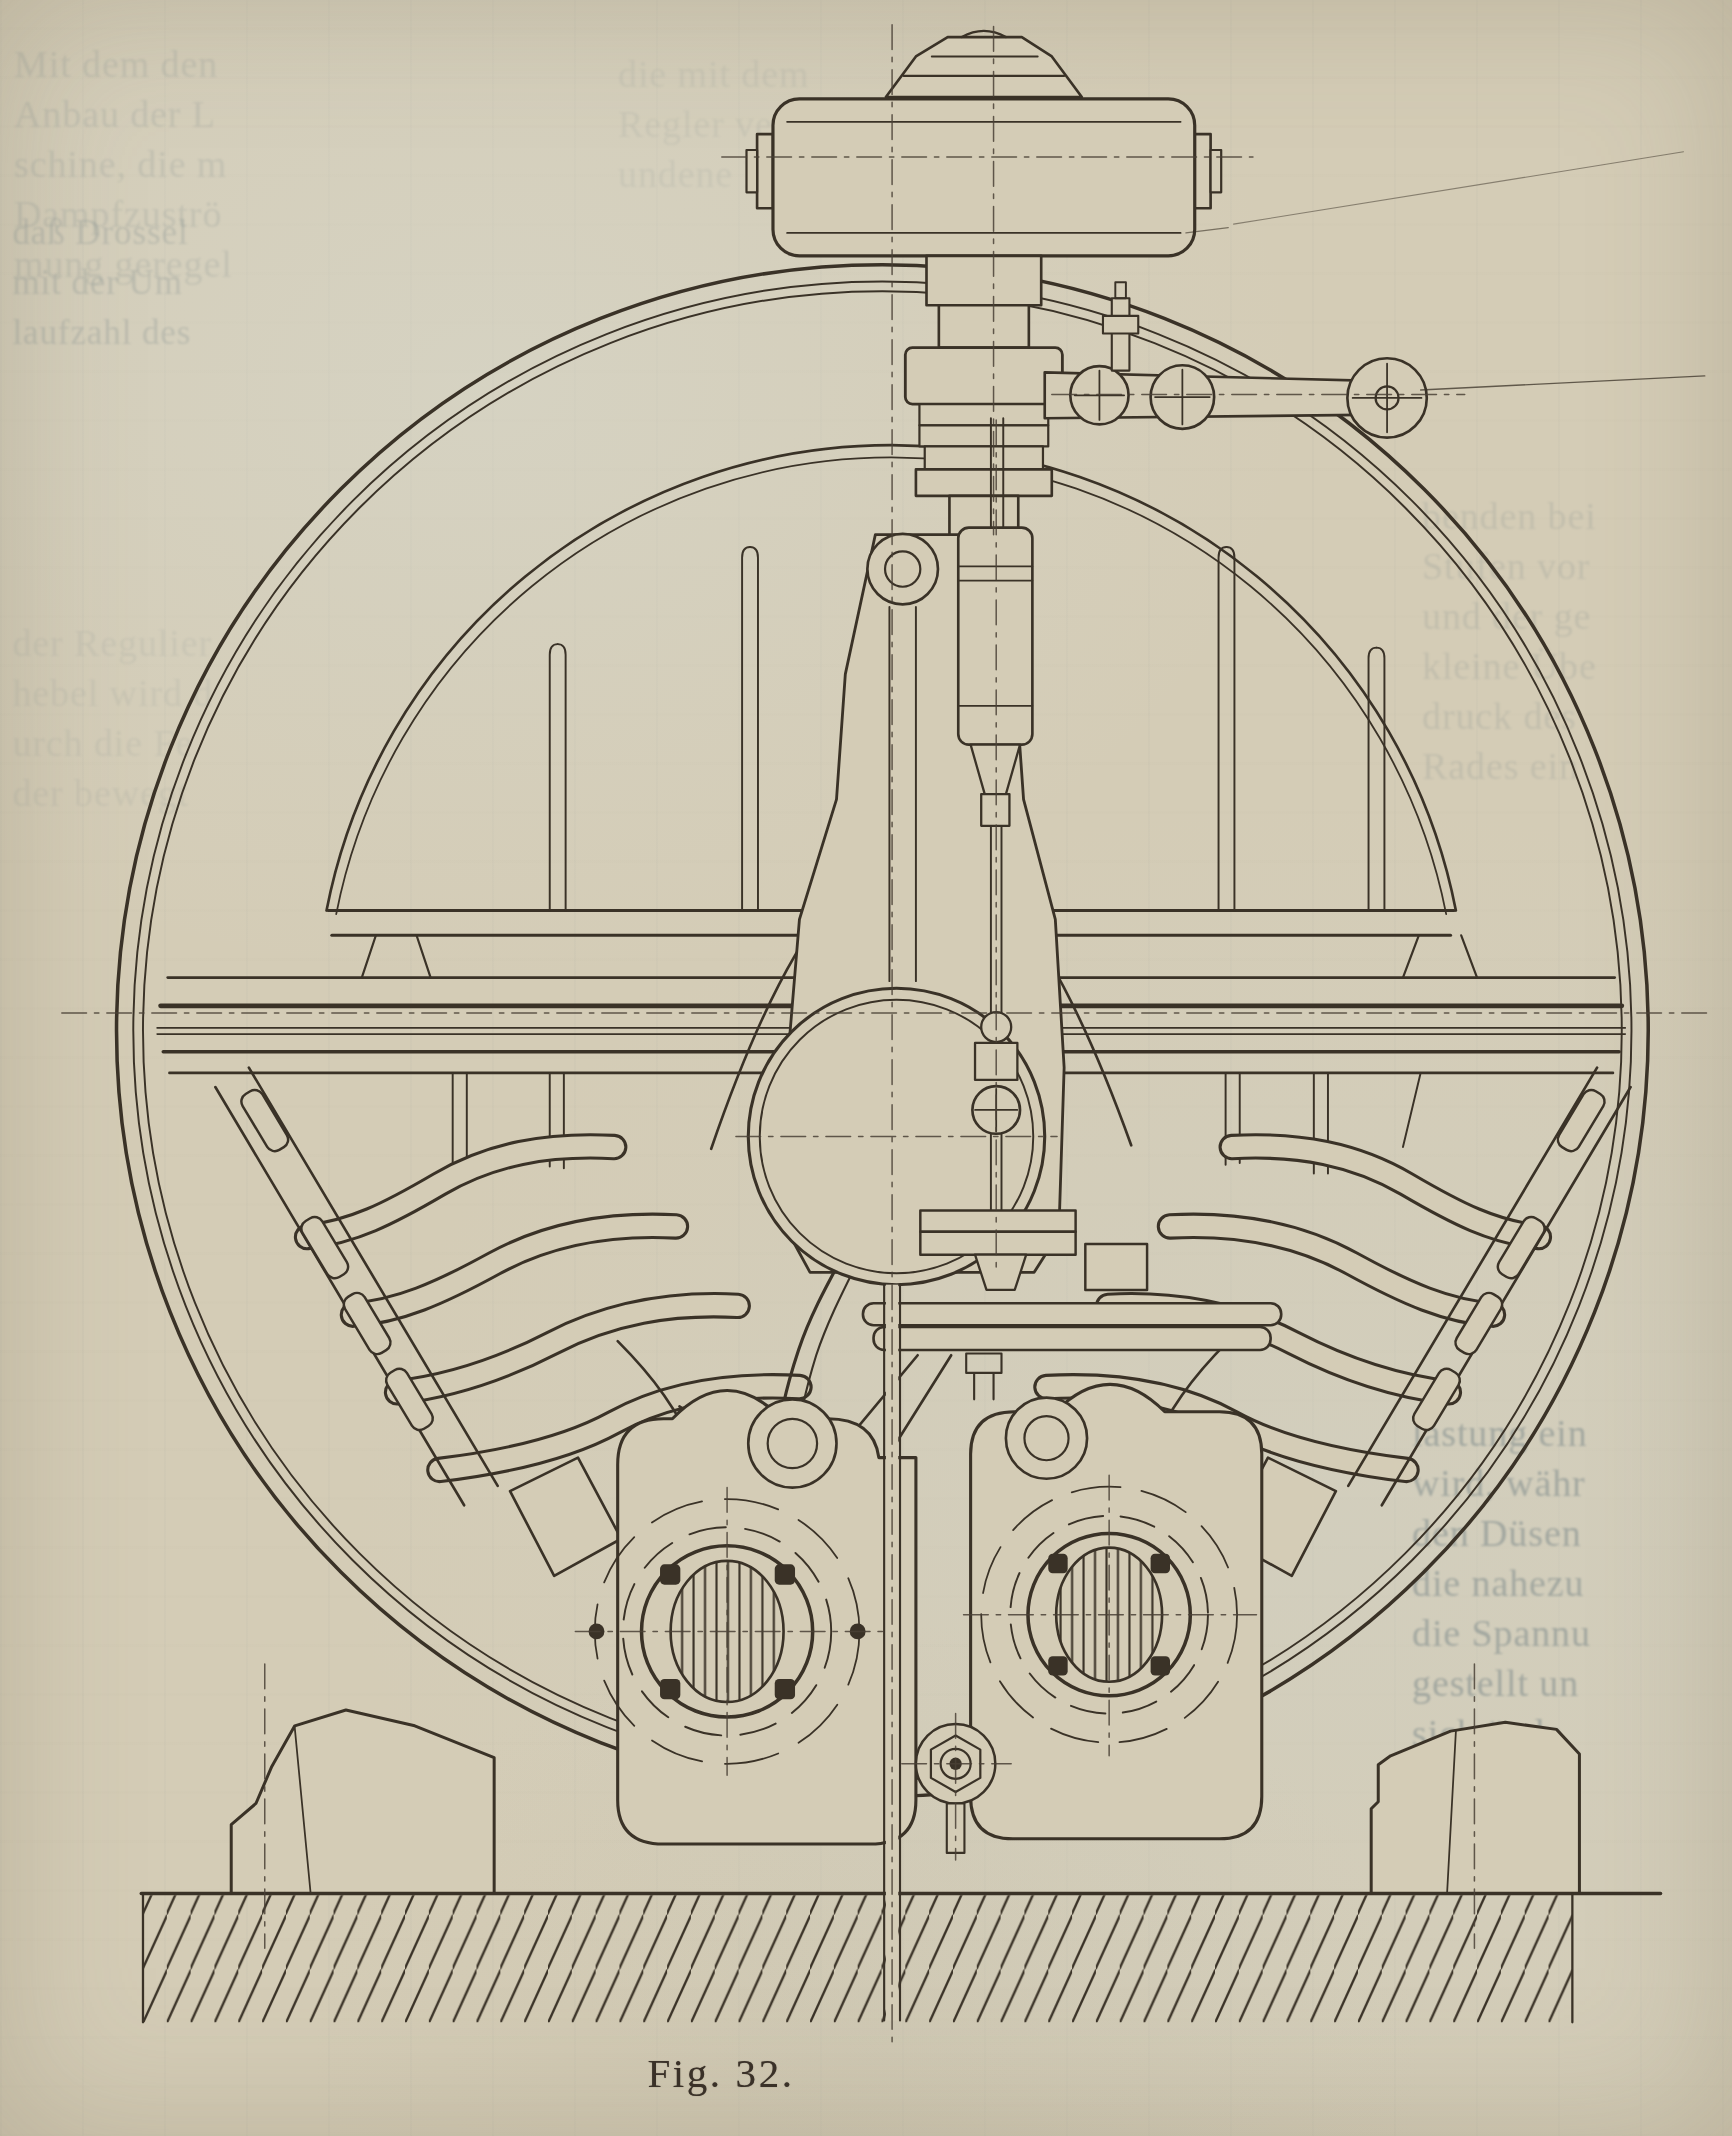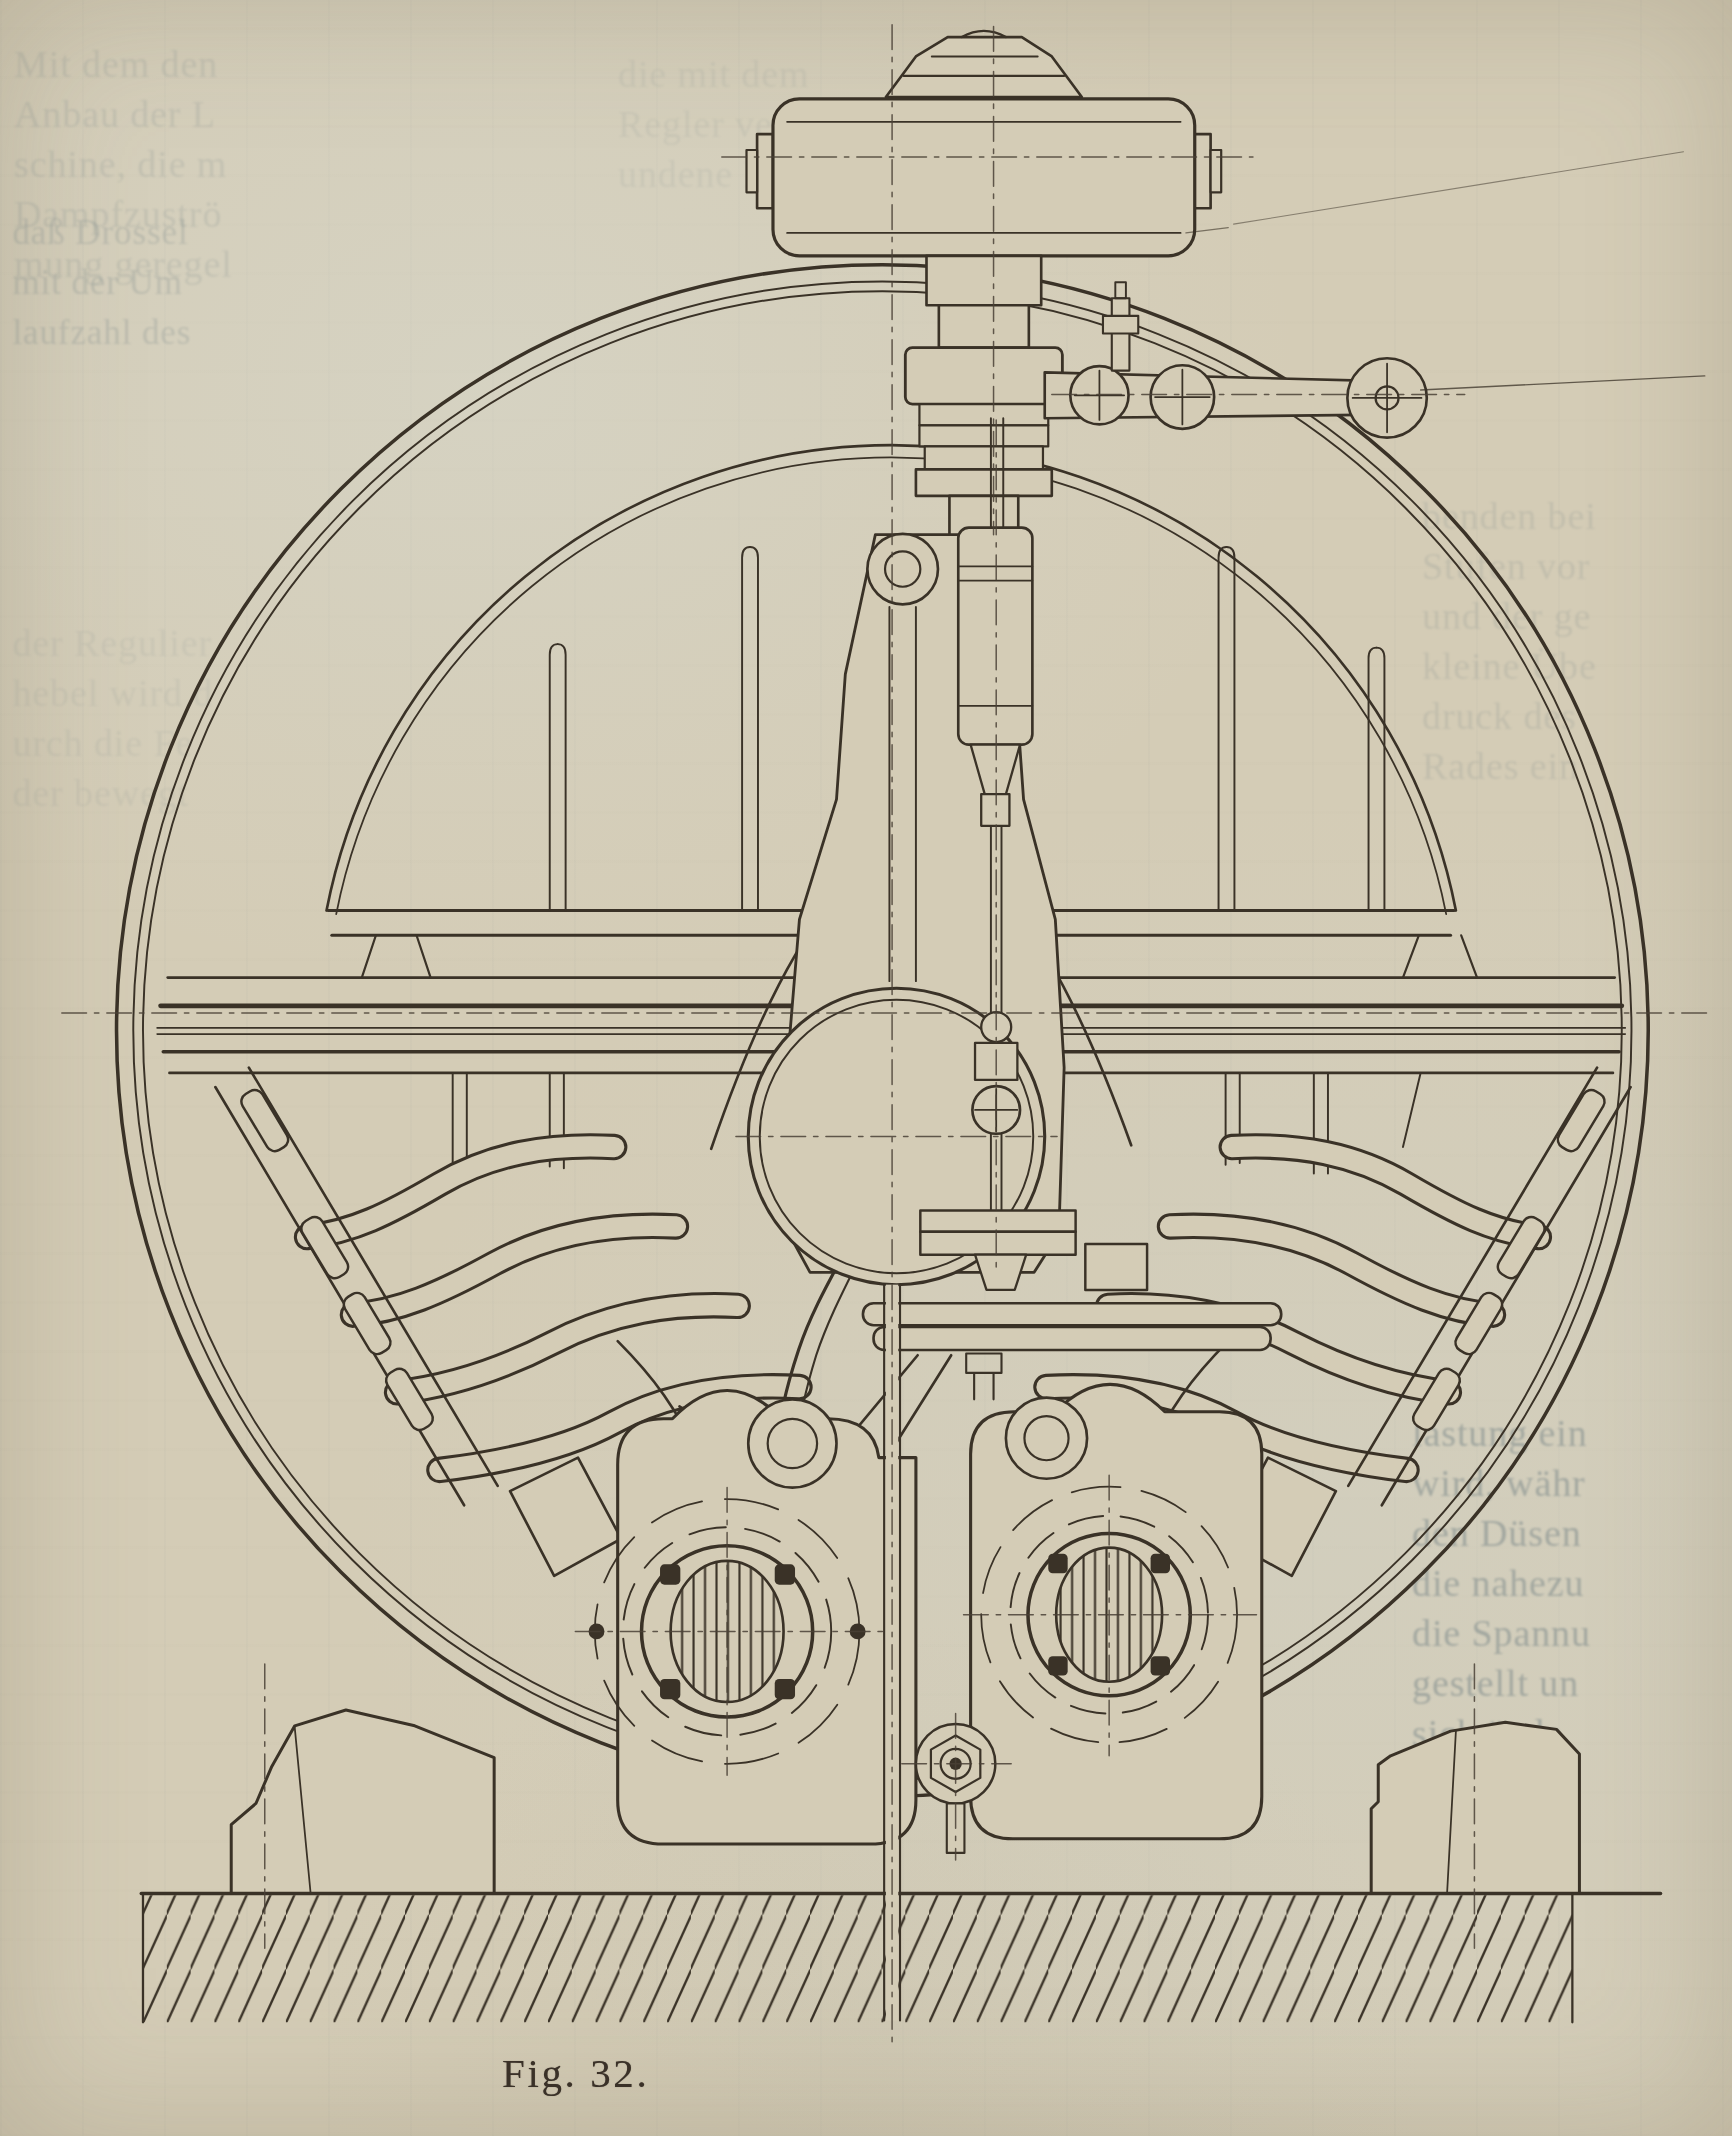--- a/index.html
+++ b/index.html
@@ -30,22 +30,22 @@
     white-space:nowrap;
   }
   .g-strong{opacity:.40;}
   .g-med{opacity:.20;}
   .g-faint{opacity:.14;}
   .g-vfaint{opacity:.09;}
   .ghost div{height:50px;}
   svg.fig{position:absolute;left:0;top:0;}
   .caption{
     position:absolute;
-    left:502px;top:2049px;width:406px;
-    text-align:left;
+    left:518px;top:2049px;width:406px;
+    text-align:center;
     font-size:41px;
     color:#3a3128;
     letter-spacing:2.6px;
     text-shadow:0 0 0.9px rgba(58,49,40,.5);
   }
 </style>
 </head>
 <body>
 
 <div class="page">

